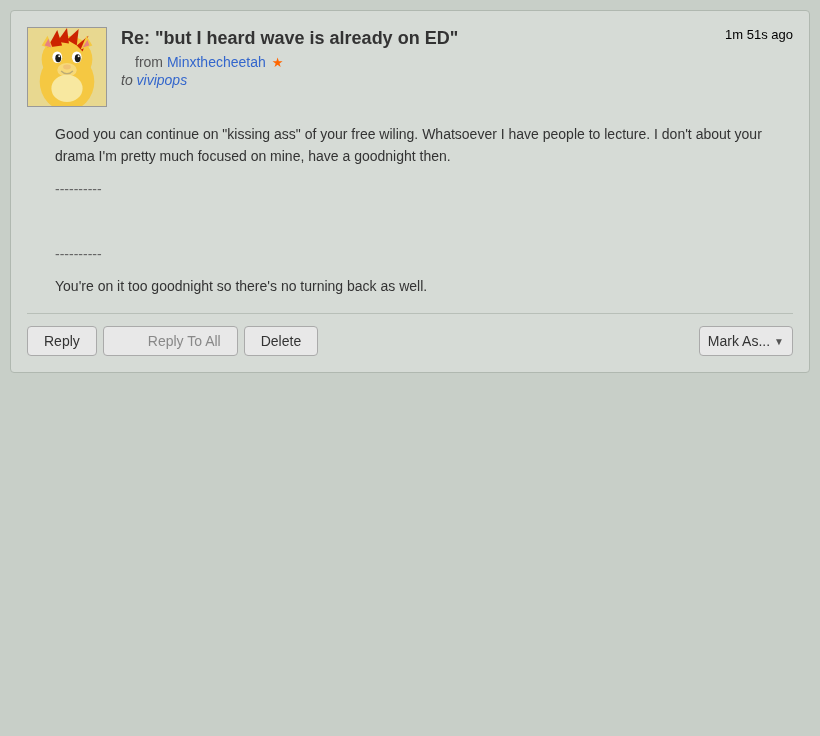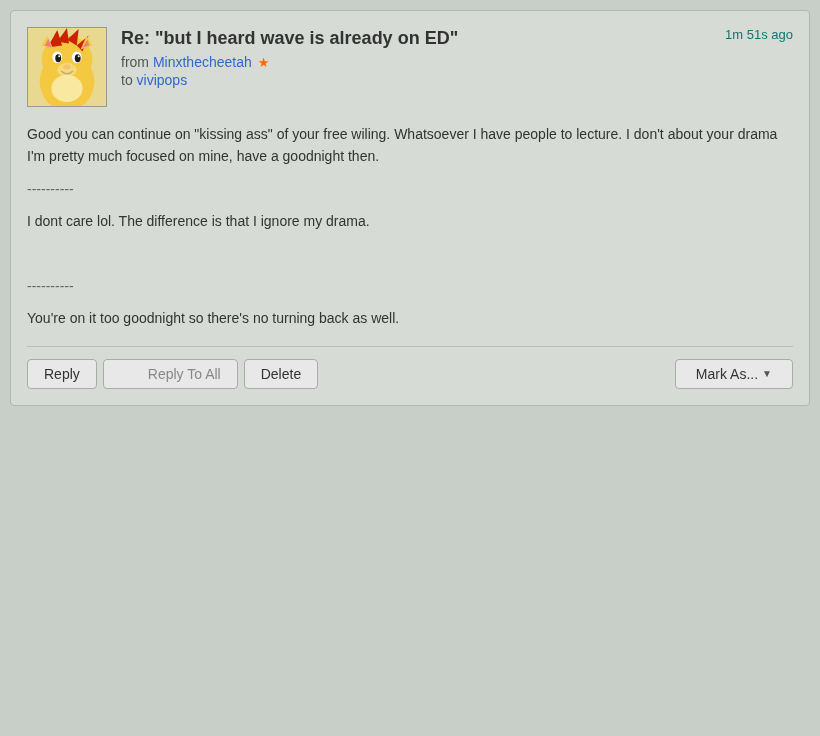--- a/index.html
+++ b/index.html
@@ -59,62 +59,65 @@
       font-size: 18px;
       font-weight: bold;
       color: #333;
       line-height: 1.3;
     }
 
     .timestamp {
       position: absolute;
       right: 0;
       top: 0;
-      color: #0f766e;
+      color: #000000;
       font-size: 13px;
     }
 
     .from-line {
       margin-top: 4px;
       font-size: 14px;
       color: #555;
+      margin-left: 14px;
     }
 
     .from-line .username {
       color: #3366cc;
       text-decoration: none;
     }
 
     .star-icon {
       display: inline-block;
       color: #ff6600;
       font-size: 13px;
       margin-left: 2px;
     }
 
     .to-line {
       margin-top: 2px;
       font-size: 14px;
       color: #555;
+      font-style: italic;
     }
 
     .to-line .username {
       color: #3366cc;
       text-decoration: none;
     }
 
     .message-body {
       font-size: 14px;
       color: #333;
       line-height: 1.6;
       margin-bottom: 12px;
     }
 
     .message-body p {
       margin-bottom: 10px;
+      margin-left: 28px;
     }
 
     .divider-text {
       color: #666;
       margin-bottom: 4px;
     }
 
     .quoted-attr {
       color: #555;
       margin-bottom: 8px;
@@ -148,21 +151,21 @@
 
     .btn-reply-to-all {
       color: #888;
       padding-left: 44px;
     }
 
     .btn-mark-as {
       display: flex;
       align-items: center;
       gap: 4px;
-      padding: 6px 20px;
+      padding: 6px 8px;
       margin-left: 8px;
     }
 
     .dropdown-arrow {
       display: inline-block;
       font-size: 10px;
       color: #555;
     }
   </style>
 </head>
@@ -222,21 +225,20 @@
       </div>
     </div>
 
     <div class="timestamp">1m 51s ago</div>
   </div>
 
   <div class="message-body">
     <p>Good you can continue on "kissing ass" of your free wiling. Whatsoever I have people to lecture. I don't about your drama I'm pretty much focused on mine, have a goodnight then.</p>
 
     <p class="divider-text">----------</p>
-    <p>I dont care lol. The difference is that I ignore my drama.</p>
 
     <p>&nbsp;</p>
 
     <p class="divider-text">----------</p>
     <p>You're on it too goodnight so there's no turning back as well.</p>
   </div>
 
   <div class="footer">
     <div class="footer-left">
       <button class="btn">Reply</button>

